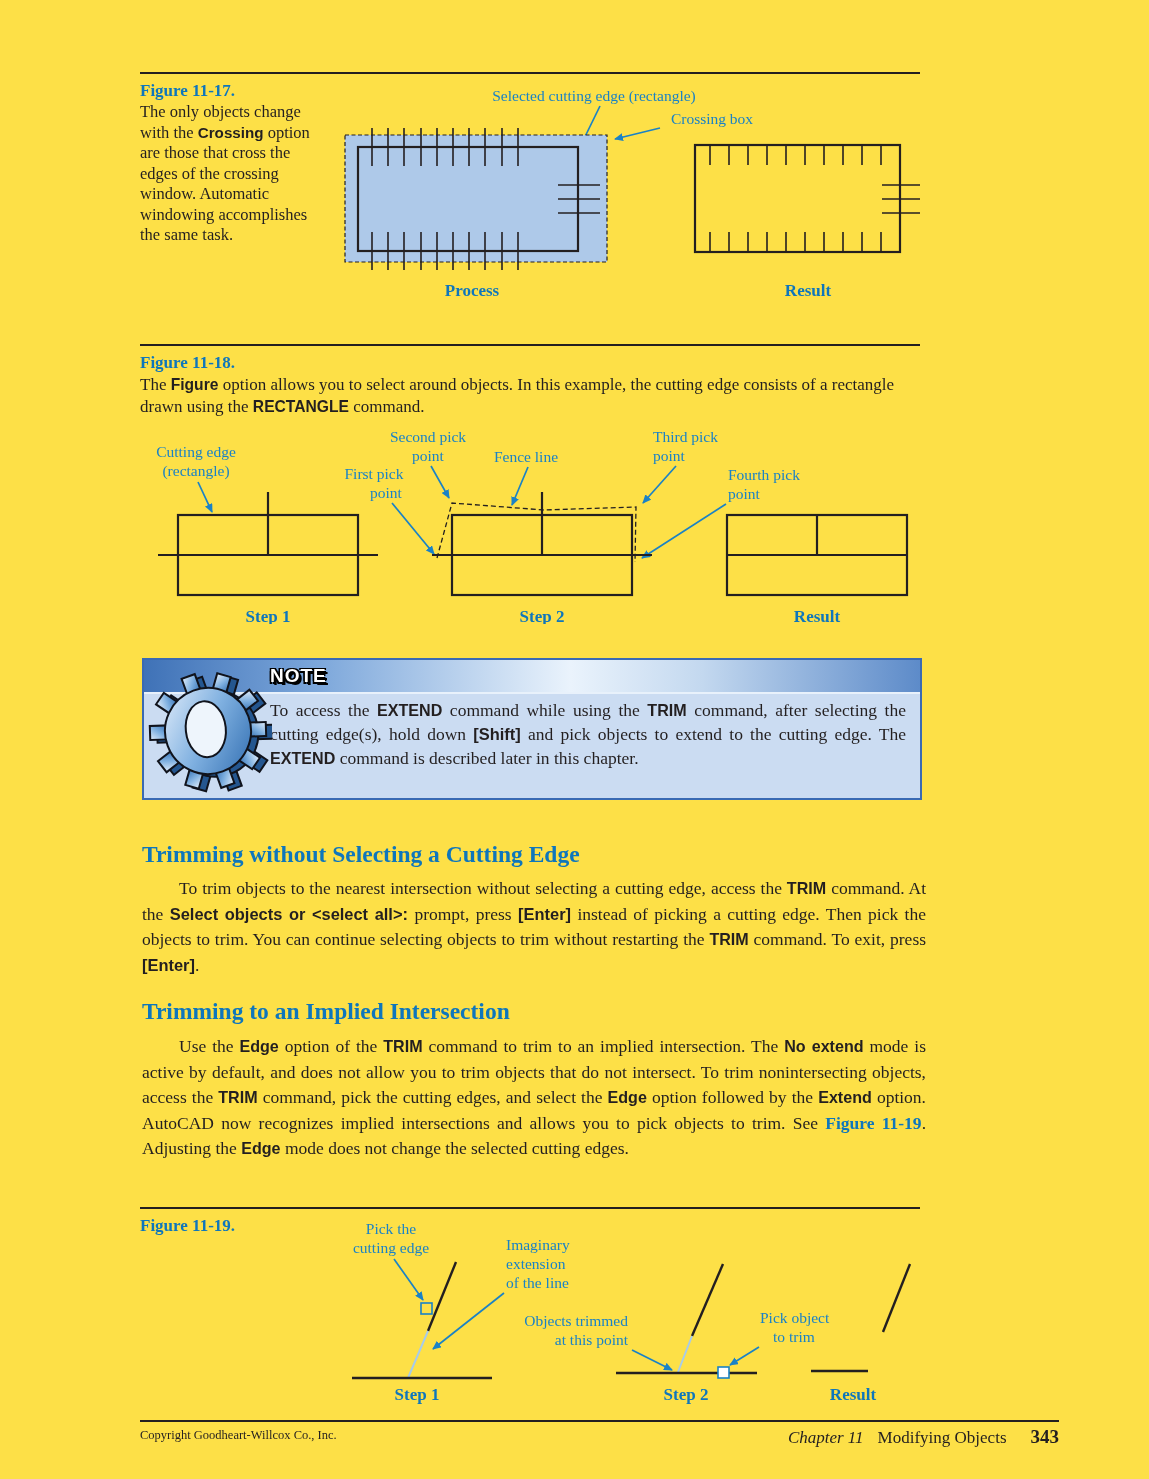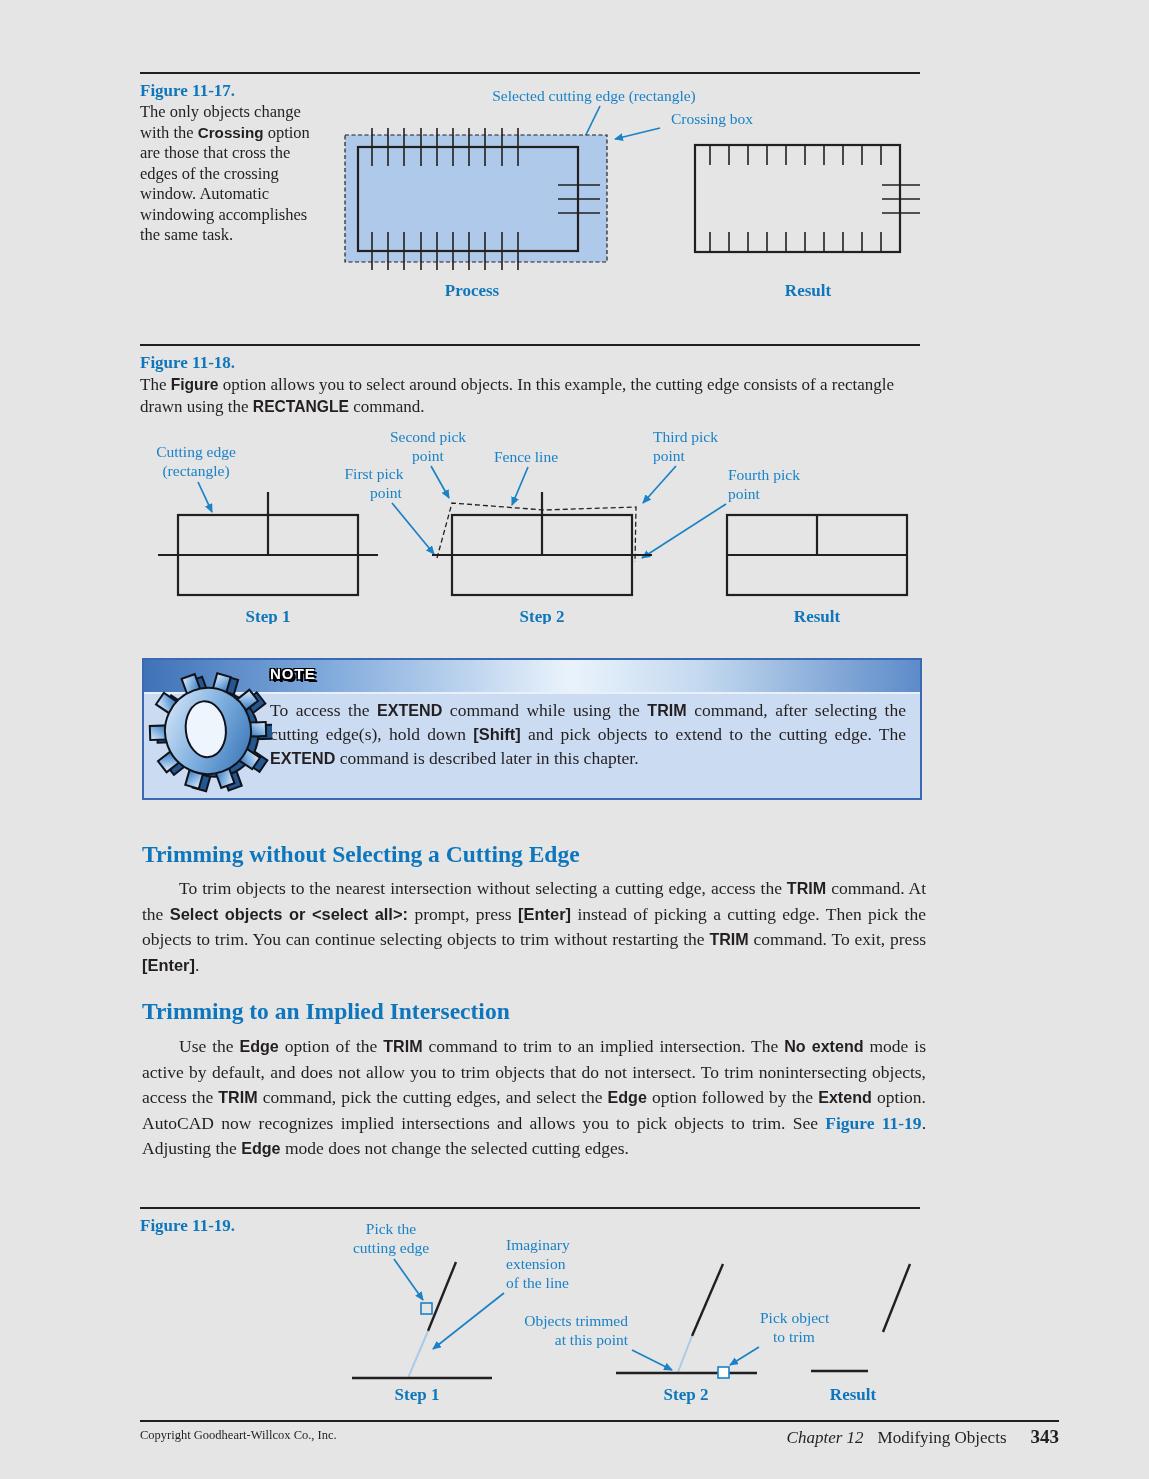--- a/index.html
+++ b/index.html
@@ -1,16 +1,16 @@
 <!DOCTYPE html>
 <html><head>
 <meta charset="utf-8">
 <style>
   html,body { margin:0; padding:0; background:#fff; }
-  .page { position:relative; width:1149px; height:1479px; background:#e5e5e5;
+  .page { position:relative; width:1149px; height:1479px; background:#fde047;
           font-family:"Liberation Serif", serif; color:#231f20; overflow:hidden; }
 
   .rule { position:absolute; background:#231f20; }
 
   .fig-label { position:absolute; font-weight:bold; color:#0e76bc; font-size:17px; line-height:21px; }
   .fig-caption { position:absolute; font-size:16.5px; line-height:20.5px; color:#231f20; }
 
   .seg-cmd    { font-family:"Liberation Sans", sans-serif; font-weight:bold; font-size:0.92em; }
   .seg-prompt { font-family:"Liberation Sans", sans-serif; font-size:0.94em;font-weight:bold; }
   .seg-figref { font-weight:bold; color:#0e76bc; }
@@ -24,21 +24,21 @@
   .callout { font-family:"Liberation Serif", serif; font-size:15.5px; fill:#1a82c6; }
   .sublabel { font-family:"Liberation Serif", serif; font-size:17px; font-weight:bold; fill:#0e76bc; }
   .ink { stroke:#231f20; fill:none; }
   .arrow { stroke:#1a82c6; stroke-width:1.7; fill:none; }
 
   .note-box { position:absolute; left:142px; top:658px; width:776px; height:138px;
               border:2px solid #3a6ab3; background:#cbdcf2; }
   .note-band { height:32px; border-bottom:2px solid #e8f1fb;
                background:linear-gradient(90deg,#3f72b7 0%, #7ba6da 22%, #eaf3fc 55%, #c3d8ef 72%, #5d8bc9 100%); }
   .note-title { position:absolute; left:126px; top:5px; font-family:"Liberation Sans", sans-serif;
-                font-weight:bold; font-size:15px; letter-spacing:1px; color:#ffffff;
+                font-weight:bold; font-size:19px; letter-spacing:1px; color:#ffffff;
                 text-shadow:-1.5px -1.5px 0 #000, 1.5px -1.5px 0 #000, -1.5px 1.5px 0 #000,
                              1.5px 1.5px 0 #000, 3px 3px 0 #000; }
   .note-text { position:absolute; left:126px; top:39px; width:636px; font-size:17.5px;
                line-height:23.8px; text-align:justify; }
   .gear { position:absolute; left:2px; top:0px; }
 
   .footer-left { position:absolute; left:140px; top:1428px; font-family:Liberation Serif, serif;
                  font-size:12.5px; }
   .footer-right { position:absolute; top:1426px; left:0px; width:1059px; text-align:right; font-size:17px; }
   .footer-chapter { font-style:italic; }
@@ -279,16 +279,16 @@
     </g>
 
     <text class="sublabel" x="87" y="186" text-anchor="middle">Step 1</text>
     <text class="sublabel" x="356" y="186" text-anchor="middle">Step 2</text>
     <text class="sublabel" x="523" y="186" text-anchor="middle">Result</text>
   </svg>
 
   <div class="rule" style="left:140px; top:1420px; width:919px; height:1.5px;"></div>
   <div class="footer-left">Copyright Goodheart-Willcox Co., Inc.</div>
   <div class="footer-right">
-    <span class="footer-chapter">Chapter 12</span><span class="footer-title">Modifying Objects</span><span class="footer-page">343</span>
+    <span class="footer-chapter">Chapter 11</span><span class="footer-title">Modifying Objects</span><span class="footer-page">343</span>
   </div>
 
 </div>
 
 </body></html>

